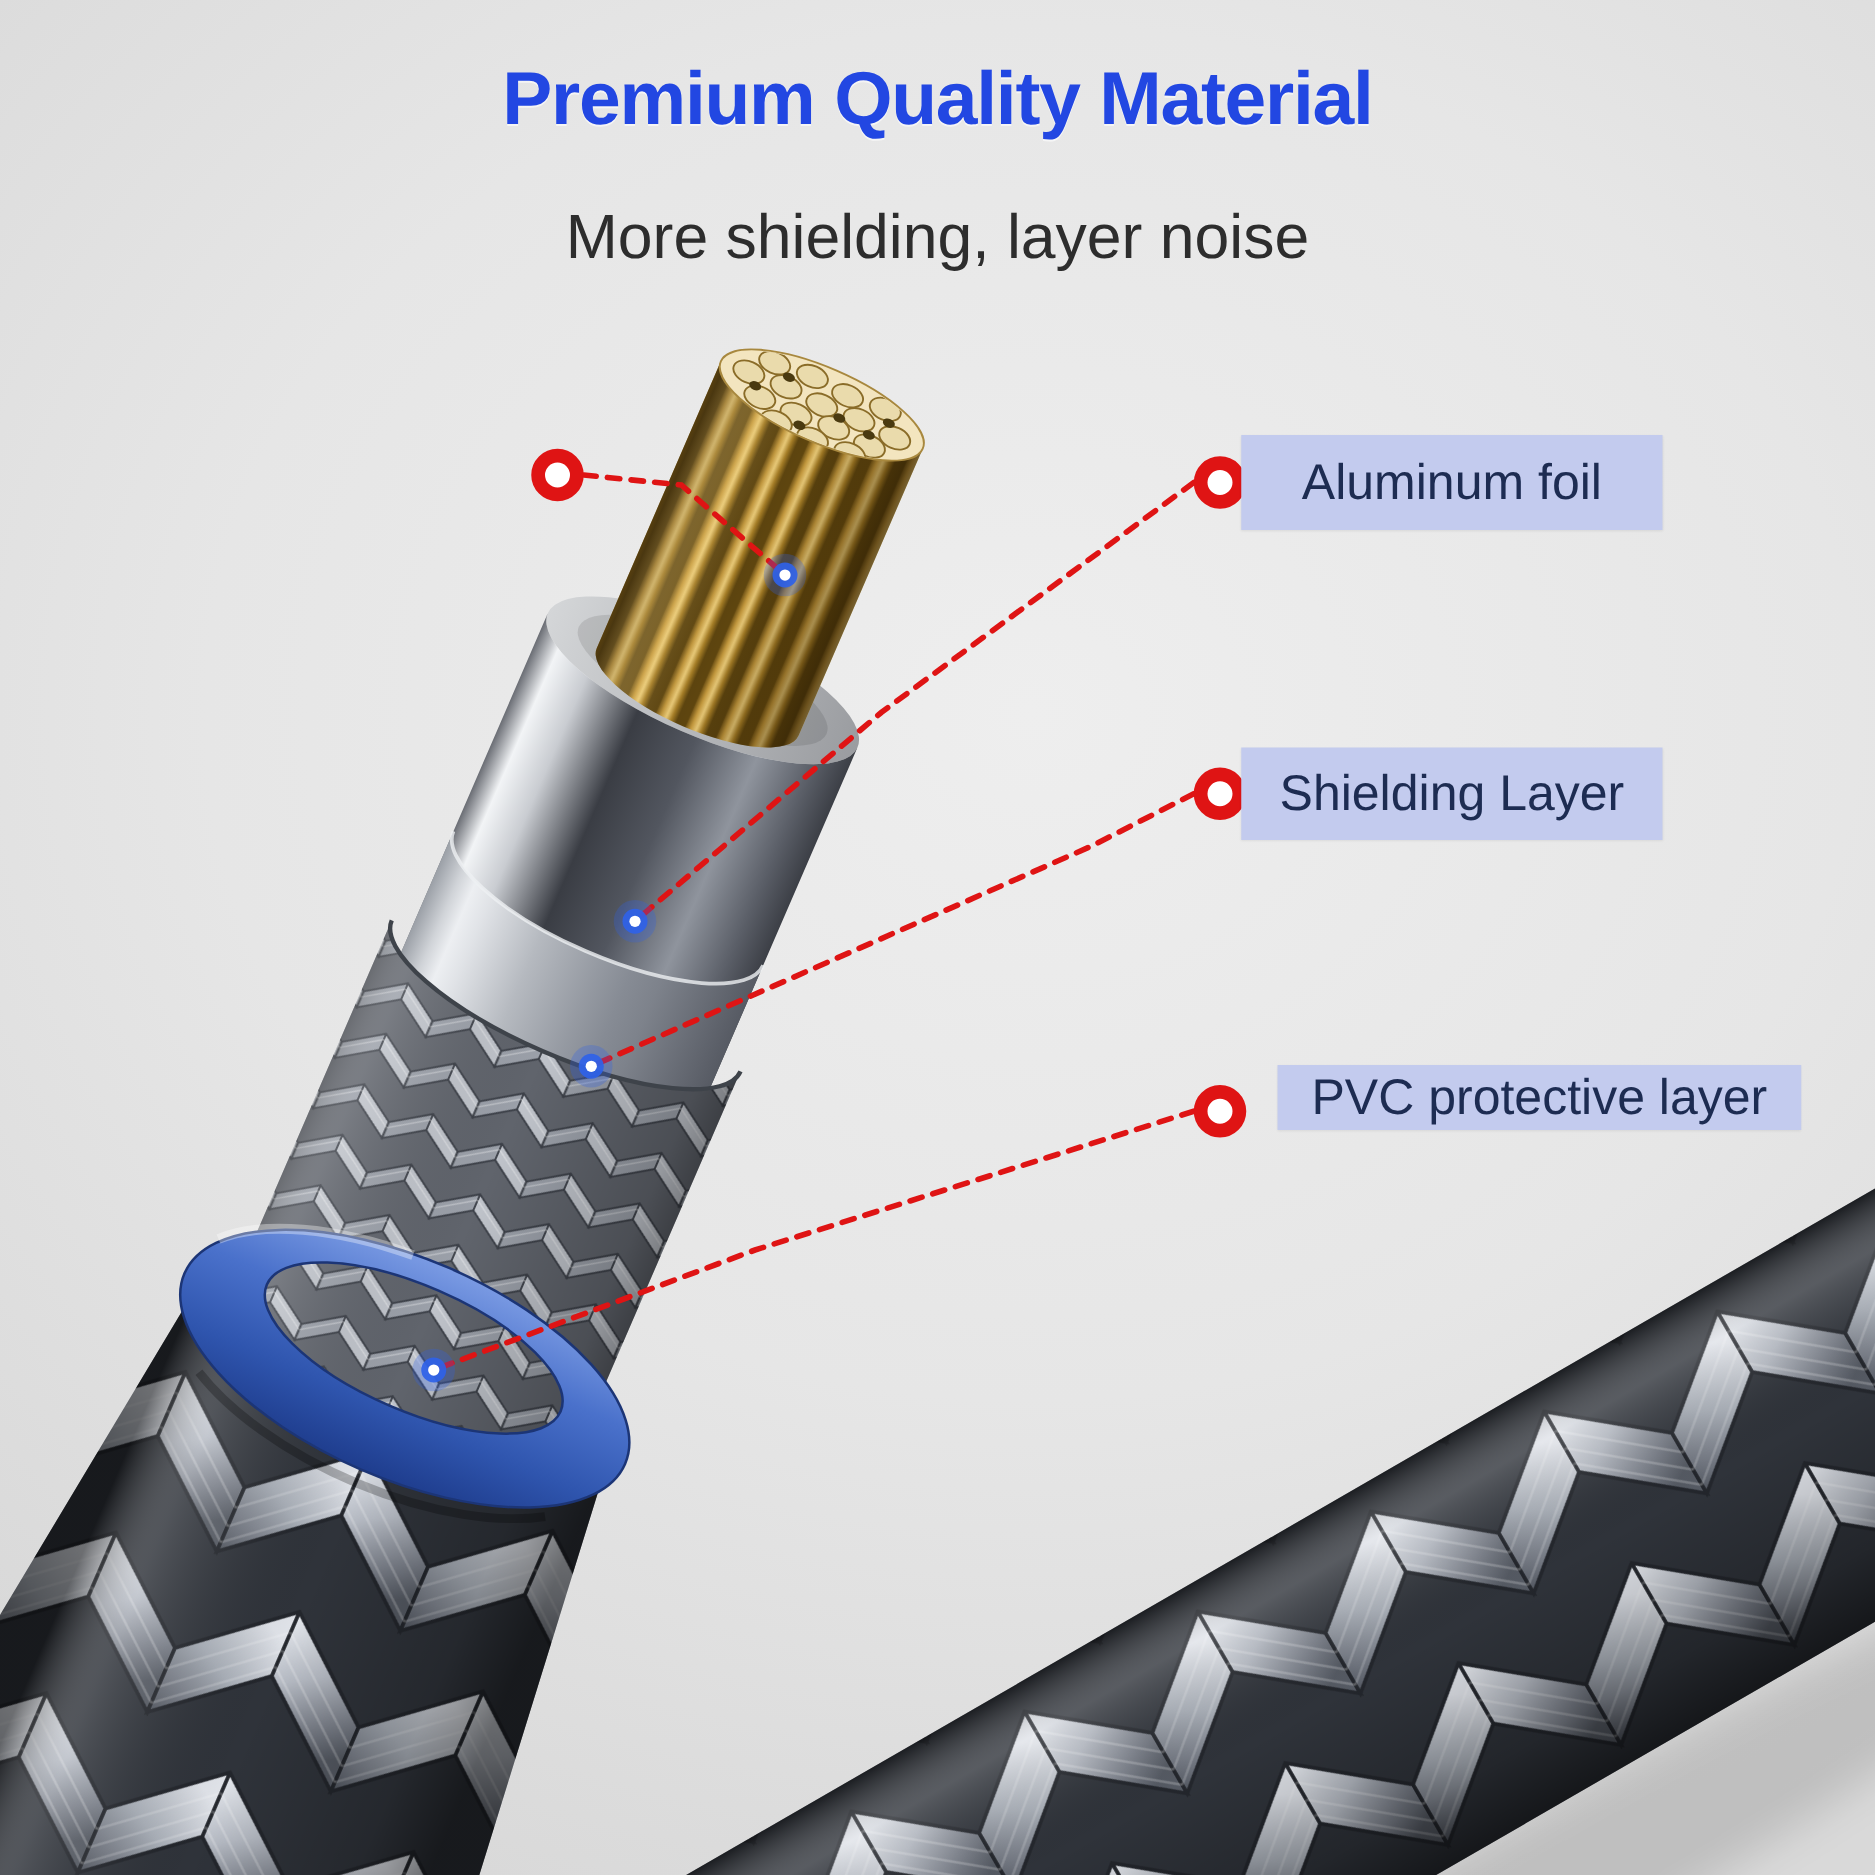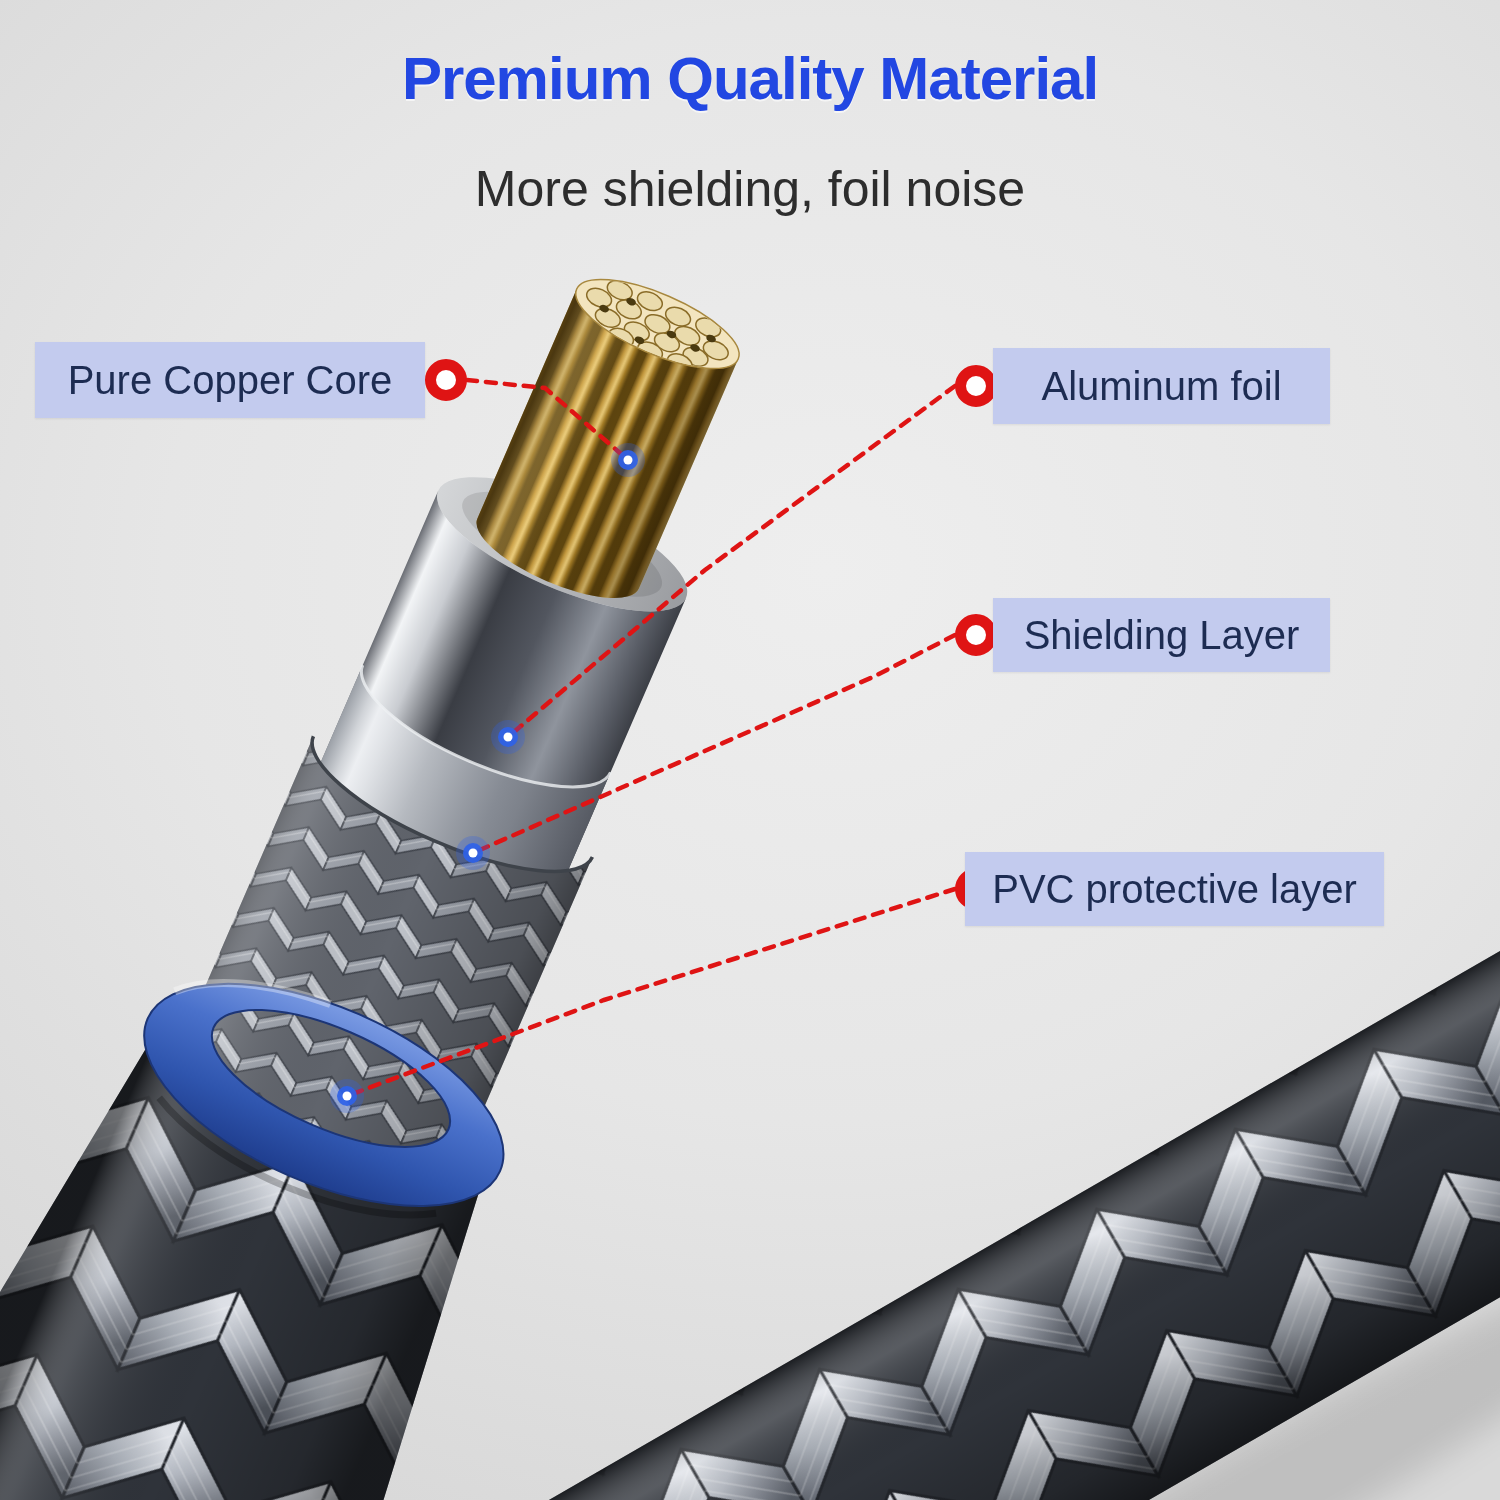--- a/index.html
+++ b/index.html
@@ -196,21 +196,21 @@
       <g>
         <path fill-rule="evenodd" fill="url(#blueRingGrad)" stroke="#1c3576" stroke-width="2" d="M -192,-60 a 192 88 0 1 0 384,0 a 192 88 0 1 0 -384,0 Z
              M -128,-78 a 128 50 0 1 0 256,0 a 128 50 0 1 0 -256,0 Z"></path>
         <path d="M -178,-96 A 188 84 0 0 1 -30,-146" stroke="rgba(255,255,255,.35)" stroke-width="8" fill="none"></path>
         <path d="M -150,8 A 190 86 0 0 0 150,4" stroke="rgba(0,0,0,.25)" stroke-width="7" fill="none"></path>
       </g>
     </g>
   </svg>
 
   <div class="title">Premium Quality Material</div>
-  <div class="subtitle">More shielding, foil noise</div>
+  <div class="subtitle">More shielding, layer noise</div>
 
   <svg class="overlay" viewBox="0 0 1500 1500">
     <g fill="none" stroke-width="4.5" stroke-dasharray="10 9" stroke-linecap="round">
       <polyline stroke="#df1414" points="467,380 545,388 628,460"></polyline>
       <polyline stroke="#df1414" points="955,386 705,570 508,737"></polyline>
       <polyline stroke="#df1414" points="955,635 873,677 473,853"></polyline>
       <polyline stroke="#df1414" points="955,889 604,1000 347,1096"></polyline>
     </g>
     <g fill="#ffffff" stroke-width="11">
       <circle r="15.5" stroke="#df1414" cx="446" cy="380"></circle>
@@ -235,18 +235,17 @@
         <circle r="4.5" fill="#ffffff" cx="473" cy="853"></circle>
       </g>
       <g>
         <circle r="17" opacity=".28" fill="#2f62e8" cx="347" cy="1096"></circle>
         <circle r="10" opacity=".92" fill="#2f62e8" cx="347" cy="1096"></circle>
         <circle r="4.5" fill="#ffffff" cx="347" cy="1096"></circle>
       </g>
     </g>
   </svg>
 
-  <div class="callout-box" style="left: 35px; top: 342px; width: 390px; height: 76px;">Pure Copper Core</div>
   <div class="callout-box" style="left: 993px; top: 598px; width: 337px; height: 74px;">Shielding Layer</div>
   <div class="callout-box" style="left: 993px; top: 348px; width: 337px; height: 76px;">Aluminum foil</div>
-  <div class="callout-box" style="left: 965px; top: 852px; width: 419px; height: 74px;">PVC protective layer</div>
+  <div class="callout-box" style="left: 1022px; top: 852px; width: 419px; height: 52px;">PVC protective layer</div>
 
 </div>
 
 </body></html>

